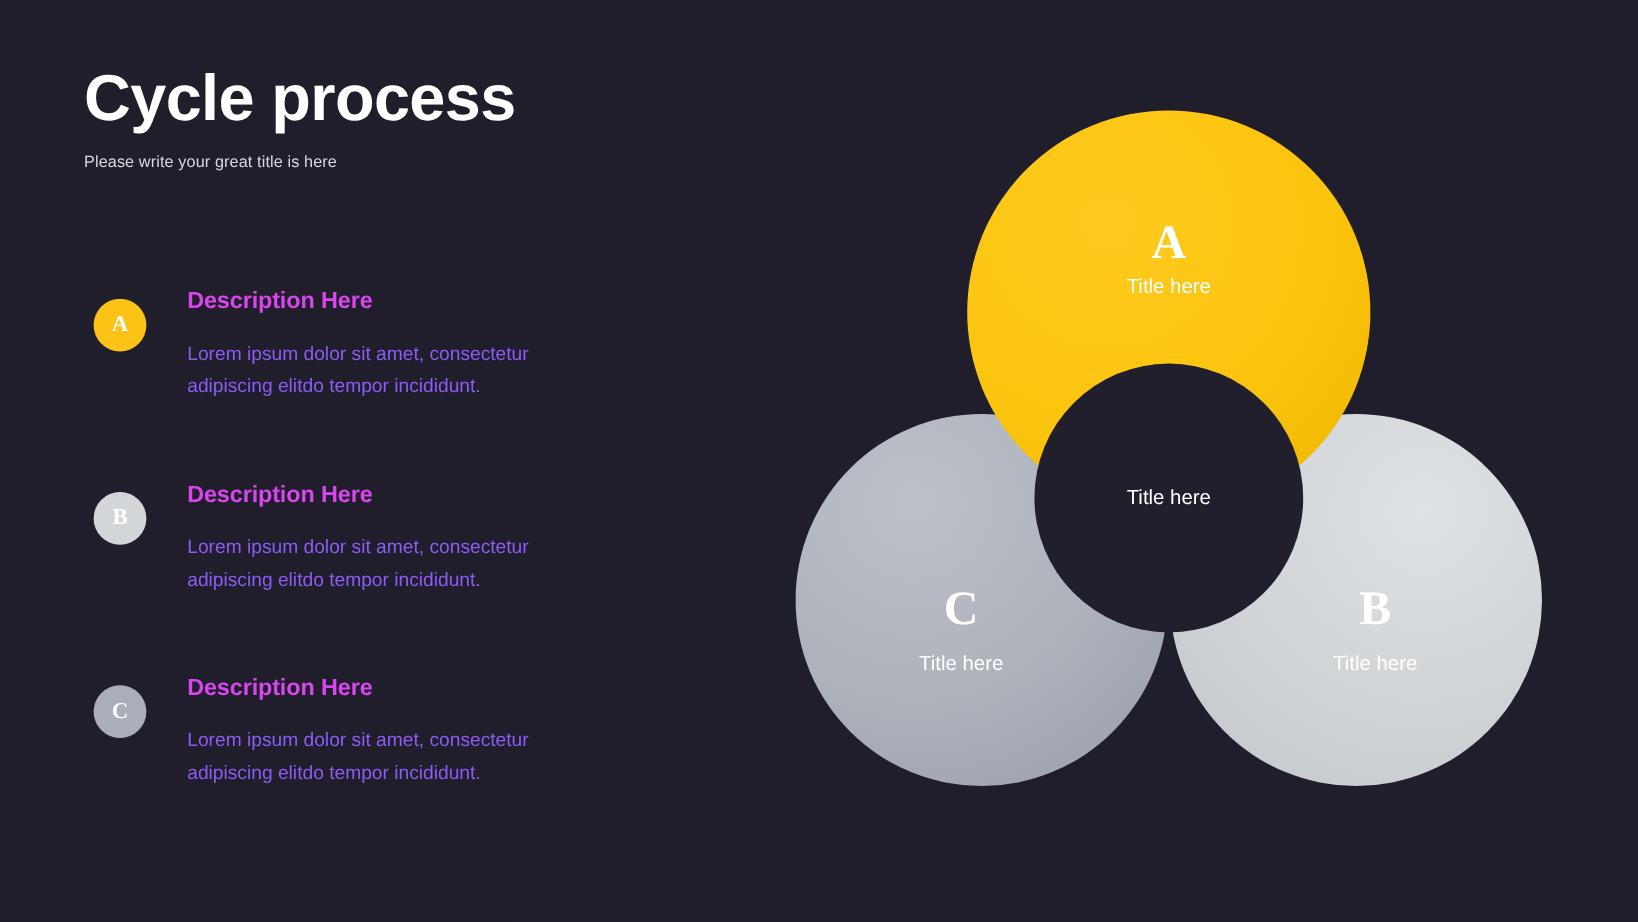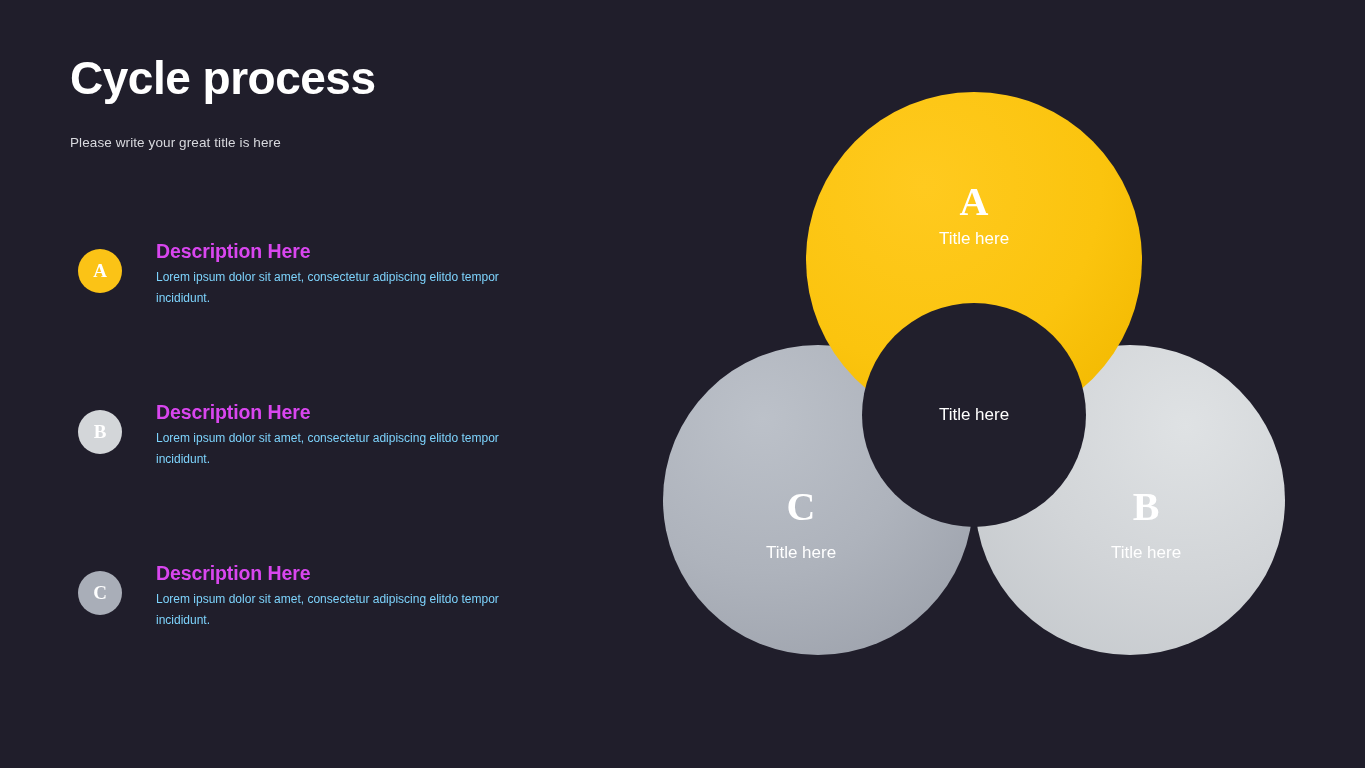--- a/index.html
+++ b/index.html
@@ -9,28 +9,28 @@
     overflow:hidden;
     font-family:"Liberation Sans", sans-serif;
     -webkit-font-smoothing:antialiased;
   }
   .slide { position:relative; width:1365px; height:768px; background:#201E2B; }
 
   
   .left-col { position:absolute; left:70px; top:55px; width:560px; }
 
   .page-title {
-    font-size:46px;
+    font-size:54px;
     font-weight:bold;
     color:#FFFFFF;
     letter-spacing:-0.5px;
     line-height:1.0;
   }
   .page-subtitle {
-    margin-top:34px;
+    margin-top:18px;
     font-size:13.5px;
     color:#D8D9DE;
     letter-spacing:0.1px;
     font-weight:400;
   }
 
   .desc-list { position:absolute; left:70px; top:240px; width:560px; }
   .desc-item { position:relative; min-height:150px; padding-left:86px; }
   .desc-item + .desc-item { margin-top:11px; }
 
@@ -50,23 +50,23 @@
   .badge.tone-mid    { background:#A9AEB8; }
 
   .desc-heading {
     font-size:19.5px;
     font-weight:bold;
     color:#d946ef;
     line-height:1.2;
     letter-spacing:-0.1px;
   }
   .desc-body {
-    margin-top:4px;
-    font-size:12px;
-    color:#7dd3fc;
+    margin-top:20px;
+    font-size:16px;
+    color:#8b5cf6;
     line-height:1.68;
     font-weight:400;
     max-width:350px;
   }
 
   
   .venn-wrap {
     position:absolute;
     left:660px; top:85px;
     width:640px; height:600px;

